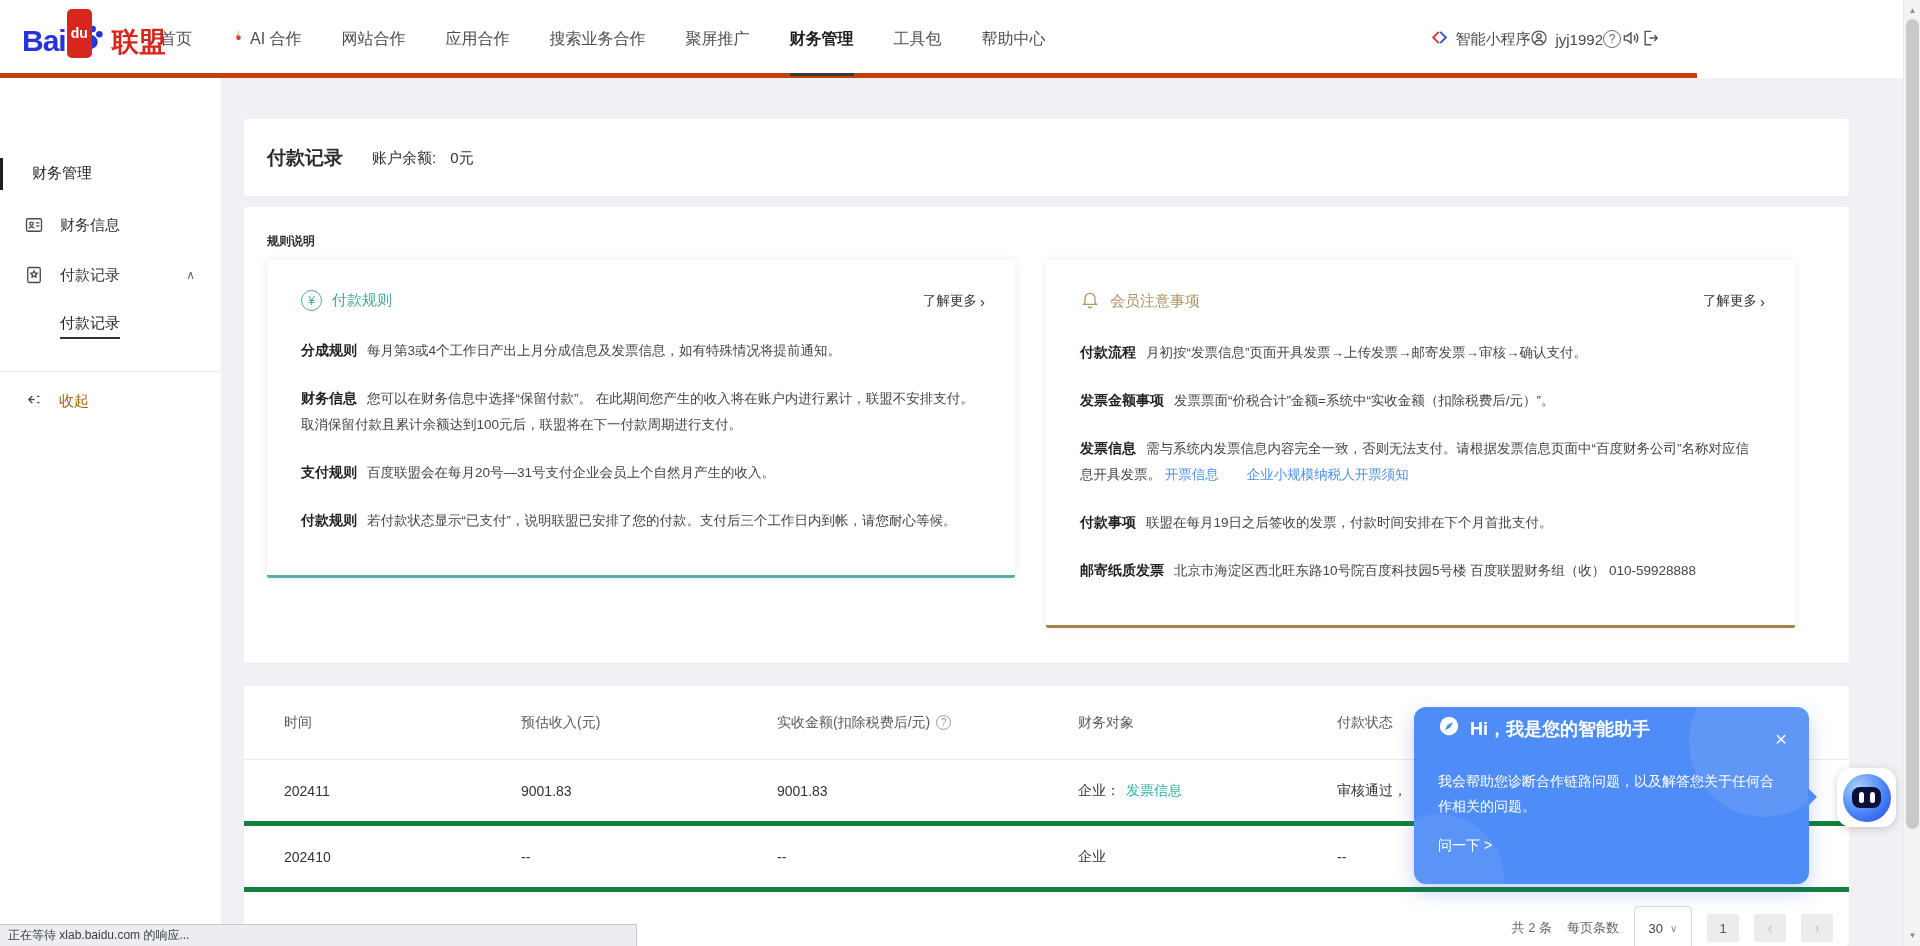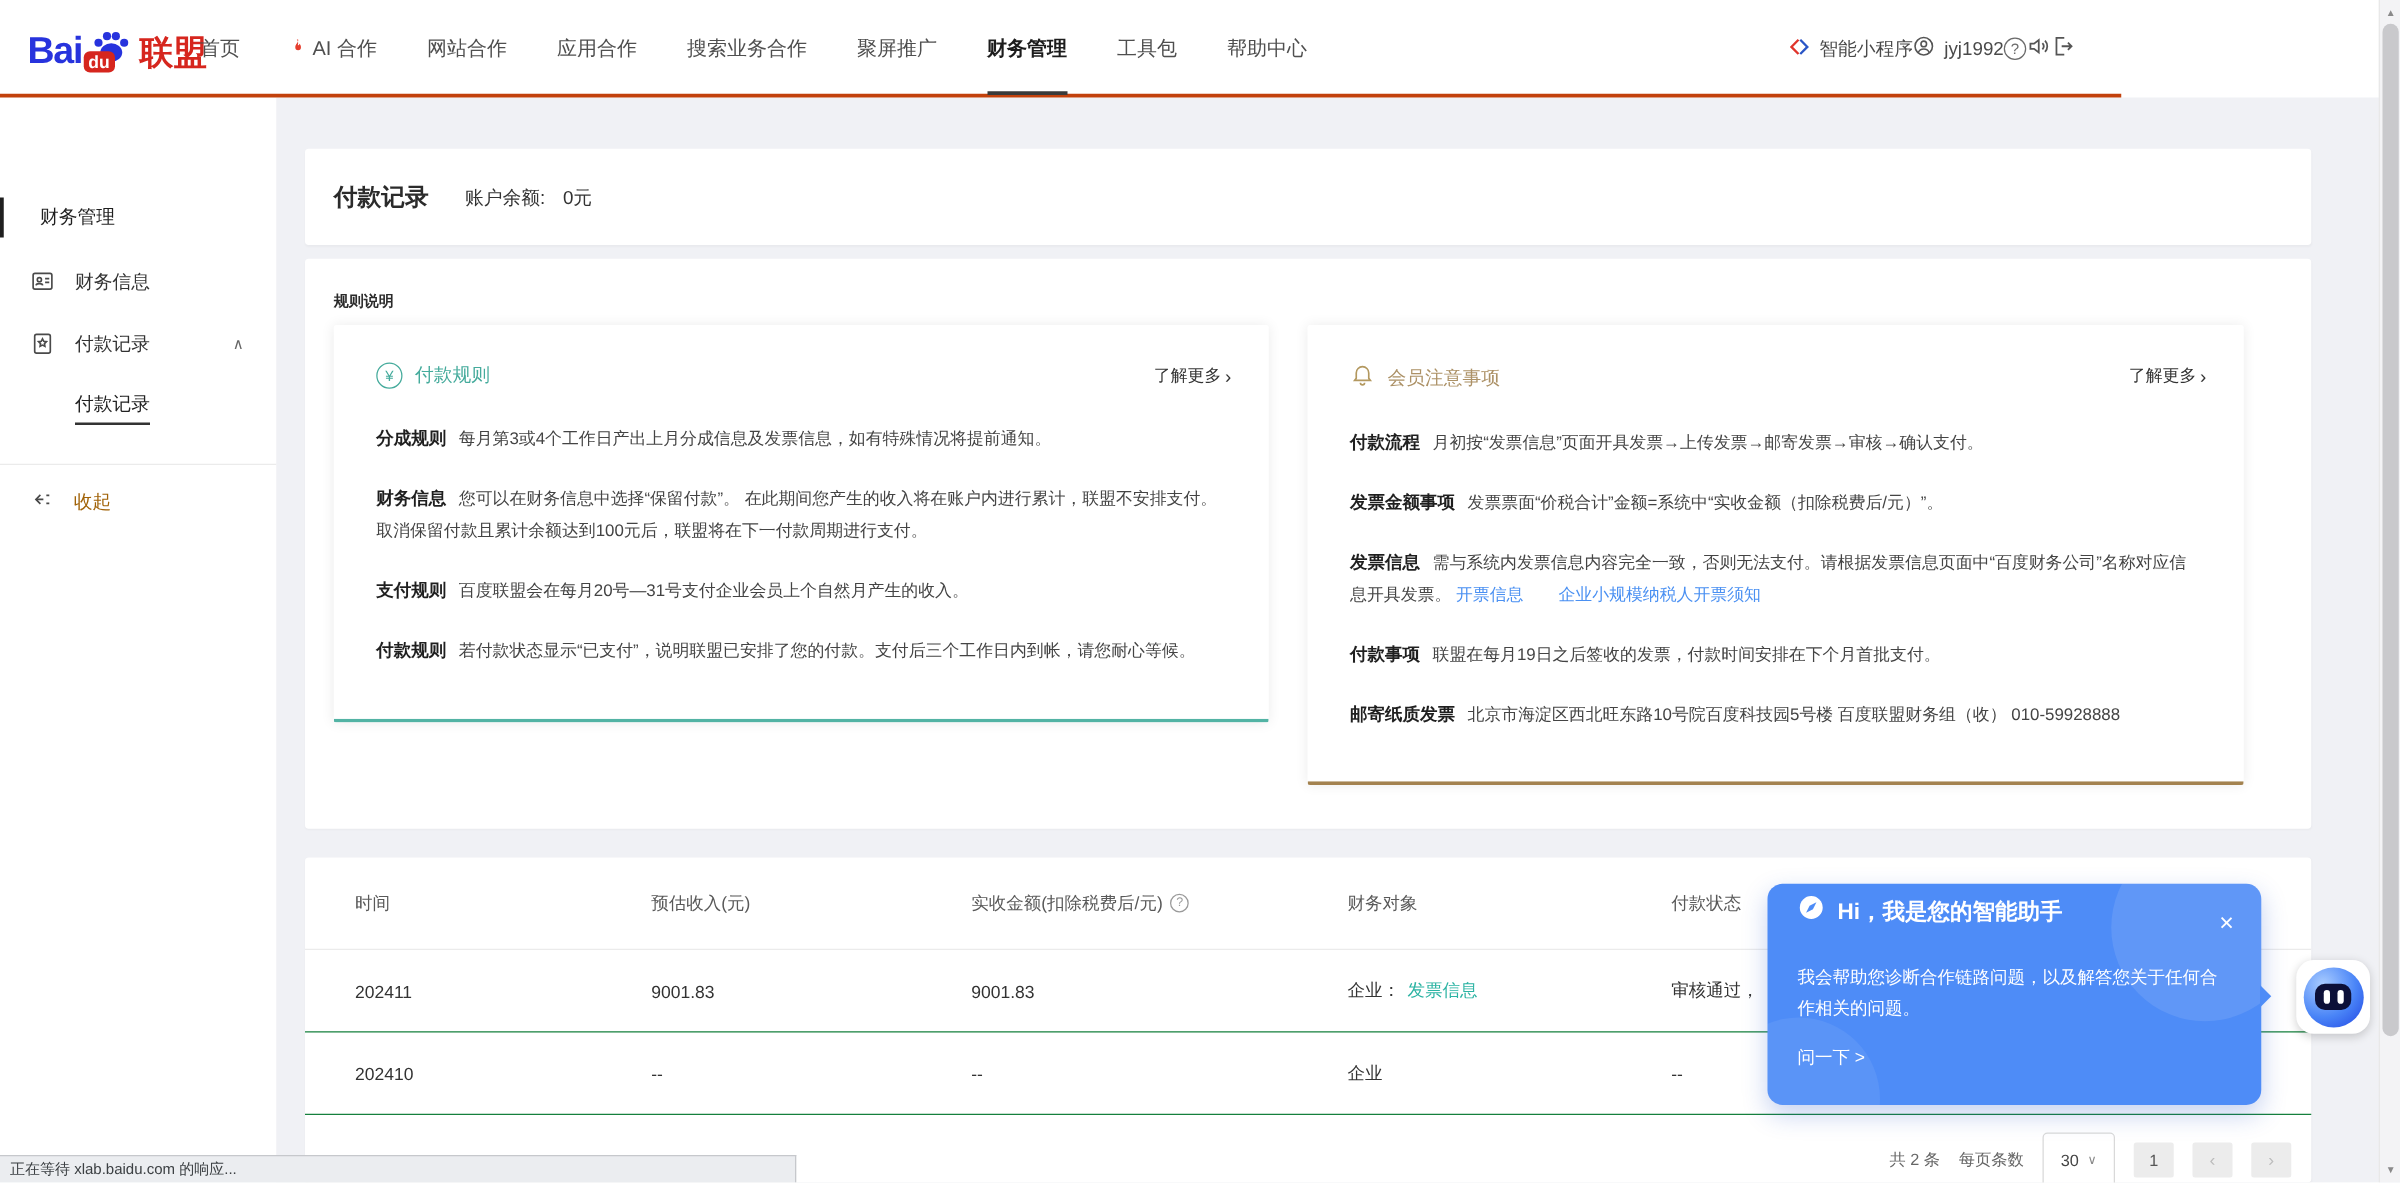--- a/index.html
+++ b/index.html
@@ -1,25 +1,25 @@
 <!DOCTYPE html>
 <html><head>
 <meta charset="utf-8">
 <style>
   * { margin:0; padding:0; box-sizing:border-box; }
   html,body { width:1920px; height:946px; overflow:hidden; font-family:"Liberation Sans","DejaVu Sans",sans-serif; background:#fff; }
   .stage { position:relative; width:1920px; height:946px; overflow:hidden; }
 
   
-  .topnav { position:absolute; left:0; top:0; width:1697px; height:78px; background:#fff; border-bottom:3px solid #c2410c; z-index:5; }
+  .topnav { position:absolute; left:0; top:0; width:1697px; height:78px; background:#fff; border-bottom:5px solid #c2410c; z-index:5; }
   .logo { position:absolute; left:22px; top:20px; display:flex; align-items:flex-end; cursor:pointer; }
   .logo-bai { font-size:30px; font-weight:bold; color:#2733dd; letter-spacing:-1px; line-height:34px; }
   .logo-paw { position:relative; width:40px; height:38px; margin:0 3px; }
   .logo-paw svg { position:absolute; top:0; left:2px; }
-  .logo-du { position:absolute; left:-2px; bottom:0px; background:#d6261e; color:#fff; font-weight:bold; font-size:14px; line-height:17px; padding:0 4px; border-radius:5px; }
+  .logo-du { position:absolute; left:-2px; bottom:0px; background:#d6261e; color:#fff; font-weight:bold; font-size:14px; line-height:17px; padding:16px 4px; border-radius:5px; }
   .logo-union { font-size:27px; font-weight:bold; color:#d6261e; line-height:32px; }
   .nav-items { position:absolute; left:160px; top:0; height:78px; display:flex; align-items:center; gap:40px; font-size:16px; color:#4f4f4f; }
   .nav-item { position:relative; height:78px; display:flex; align-items:center; gap:5px; cursor:pointer; white-space:nowrap; }
   .nav-item.active { color:#1c1c1c; font-weight:700; }
   .nav-underline { position:absolute; bottom:2px; left:0; right:0; height:3px; background:#3a3a3a; }
   .nav-right { position:absolute; right:36px; top:0; height:78px; display:flex; align-items:center; color:#4a4a4a; font-size:15px; }
   .nav-right .cluster { display:flex; align-items:center; gap:7px; cursor:pointer; }
   .circle-q { display:inline-flex; width:18px; height:18px; border:1.4px solid #6b6b6b; border-radius:50%; align-items:center; justify-content:center; font-size:12px; color:#6b6b6b; }
 
   
@@ -57,21 +57,21 @@
   .card-more .chev { font-size:15px; color:#333; line-height:13px; }
   .para { margin-top:21px; line-height:26px; font-size:13.5px; color:#444; }
   .para.first { margin-top:26px; }
   .para b { color:#1f1f1f; font-weight:700; margin-right:10px; font-size:14px; }
   .para a { color:#4a90f2; margin-right:28px; text-decoration:none; cursor:pointer; }
 
   
   .panel-table { left:244px; top:686px; width:1605px; height:260px; }
   .t-grid { display:grid; grid-template-columns:237px 256px 301px 259px 1fr; padding-left:40px; align-items:center; }
   .t-head { height:74px; color:#595959; font-size:14px; border-bottom:1px solid #ebebeb; }
-  .t-row { height:66px; color:#333; font-size:14px; border-bottom:1px solid #15803d; }
+  .t-row { height:66px; color:#333; font-size:14px; border-bottom:5px solid #15803d; }
   .th-cell { display:flex; align-items:center; gap:6px; }
   .help-q { display:inline-flex; width:15px; height:15px; border:1.2px solid #9a9a9a; border-radius:50%; align-items:center; justify-content:center; font-size:10px; color:#9a9a9a; cursor:pointer; }
   .teal-link { color:#2bb3a3; cursor:pointer; }
   .cell-target .pre { color:#333; margin-right:6px; }
   .pager { position:absolute; right:16px; bottom:2px; height:32px; display:flex; align-items:center; gap:15px; color:#666; font-size:13px;margin-top:12px; }
   .pp-select { width:58px; height:45px; border:1px solid #d9d9d9; border-radius:4px; display:flex; align-items:center; justify-content:center; gap:7px; color:#444; background:#fff; cursor:pointer; }
   .pp-select .chev { font-size:10px; color:#888; }
   .pg-btn { min-width:32px; height:28px; background:#ececec; display:flex; align-items:center; justify-content:center; border-radius:2px; color:#555; cursor:pointer; font-size:13px; }
   .pg-btn.navbtn { color:#bcbcbc; font-size:14px; }
 

